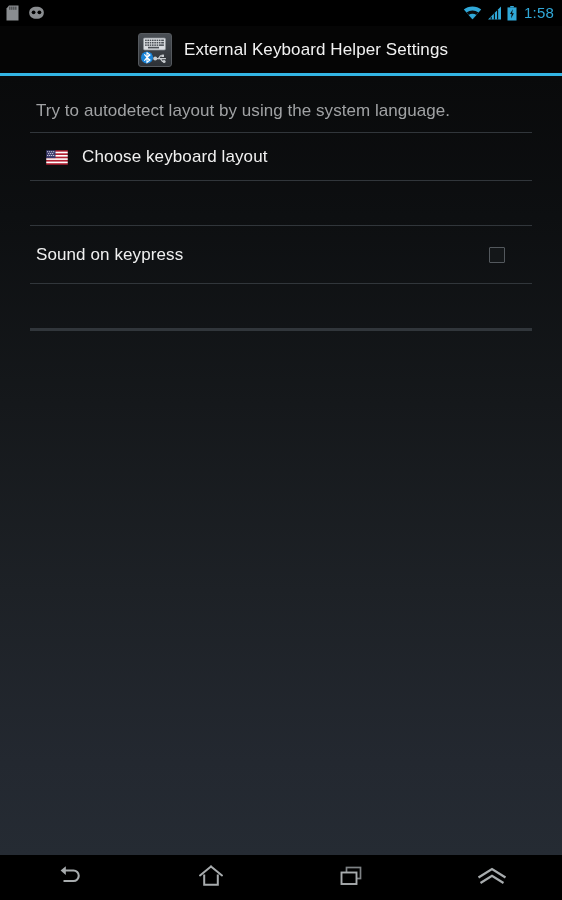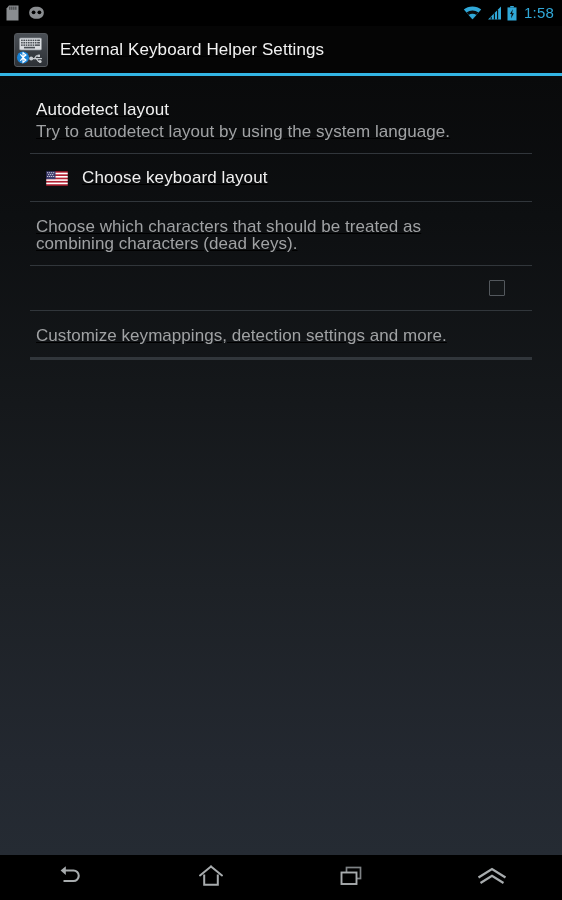--- a/index.html
+++ b/index.html
@@ -14,21 +14,20 @@
     font-family: "Liberation Sans", sans-serif;
     -webkit-font-smoothing: antialiased;
   }
   #screen {
     position: relative;
     width: 562px;
     height: 900px;
     background: #f0abfc;
     display: flex;
     flex-direction: column;
-    text-decoration: underline;
   }
 
   
   .status-bar {
     height: 26px;
     background: #000000;
     display: flex;
     align-items: center;
     padding: 0 8px 0 6px;
     flex: 0 0 auto;
@@ -55,23 +54,24 @@
     top: -1px;
   }
   .sb-icon { display: block; }
 
   
   .action-bar {
     height: 47px;
     background: #050505;
     display: flex;
     align-items: center;
-    padding-left: 14px;
-    flex: 0 0 auto;
-    box-sizing: border-box;
+    padding-left: 24px;
+    flex: 0 0 auto;
+    box-sizing: border-box;
+    justify-content: center;
   }
   .app-icon {
     width: 34px;
     height: 34px;
     flex: 0 0 auto;
     border-radius: 3px;
     background: linear-gradient(#4a4f55, #2d3136);
     border: 1px solid #55595e;
     box-sizing: border-box;
     position: relative;
@@ -267,21 +267,20 @@
       </svg>
     </div>
     <div class="action-title">External Keyboard Helper Settings</div>
   </div>
   <div class="accent-line"></div>
 
   <div class="content">
     <div class="pref-list">
 
       <div class="pref">
-        <div class="pref-title">Autodetect layout</div>
         <div class="pref-summary">Try to autodetect layout by using the system language.</div>
       </div>
       <div class="divider"></div>
 
       <div class="pref indented">
         <span class="flag">
           <svg width="22" height="15" viewBox="0 0 22 15">
             <rect x="0" y="0" width="22" height="15" fill="#b22234"></rect>
             <g fill="#ffffff">
               <rect x="0" y="1.7" width="22" height="1.6"></rect>
@@ -304,31 +303,30 @@
                 <rect x="7.2" y="5.1" width="1" height="0.9"></rect>
             </g>
             <rect x="0" y="0" width="22" height="15" fill="none" stroke="#000000" stroke-opacity="0.45" stroke-width="1"></rect>
           </svg>
         </span>
         <div class="pref-title">Choose keyboard layout</div>
       </div>
       <div class="divider"></div>
 
       <div class="pref">
-        <div class="pref-summary">Choose which characters that should be treated as combining characters (dead keys).</div>
       </div>
       <div class="divider"></div>
 
       <div class="pref" style="padding-top:18px;padding-bottom:18px;">
+        <div class="pref-title">Sound on keypress</div>
         <span class="checkbox"></span>
       </div>
       <div class="divider"></div>
 
       <div class="pref">
-        <div class="pref-summary">Customize keymappings, detection settings and more.</div>
       </div>
       <div class="divider"></div>
 
       <div class="divider"></div>
 
       <div class="divider"></div>
 
     </div>
   </div>
 

